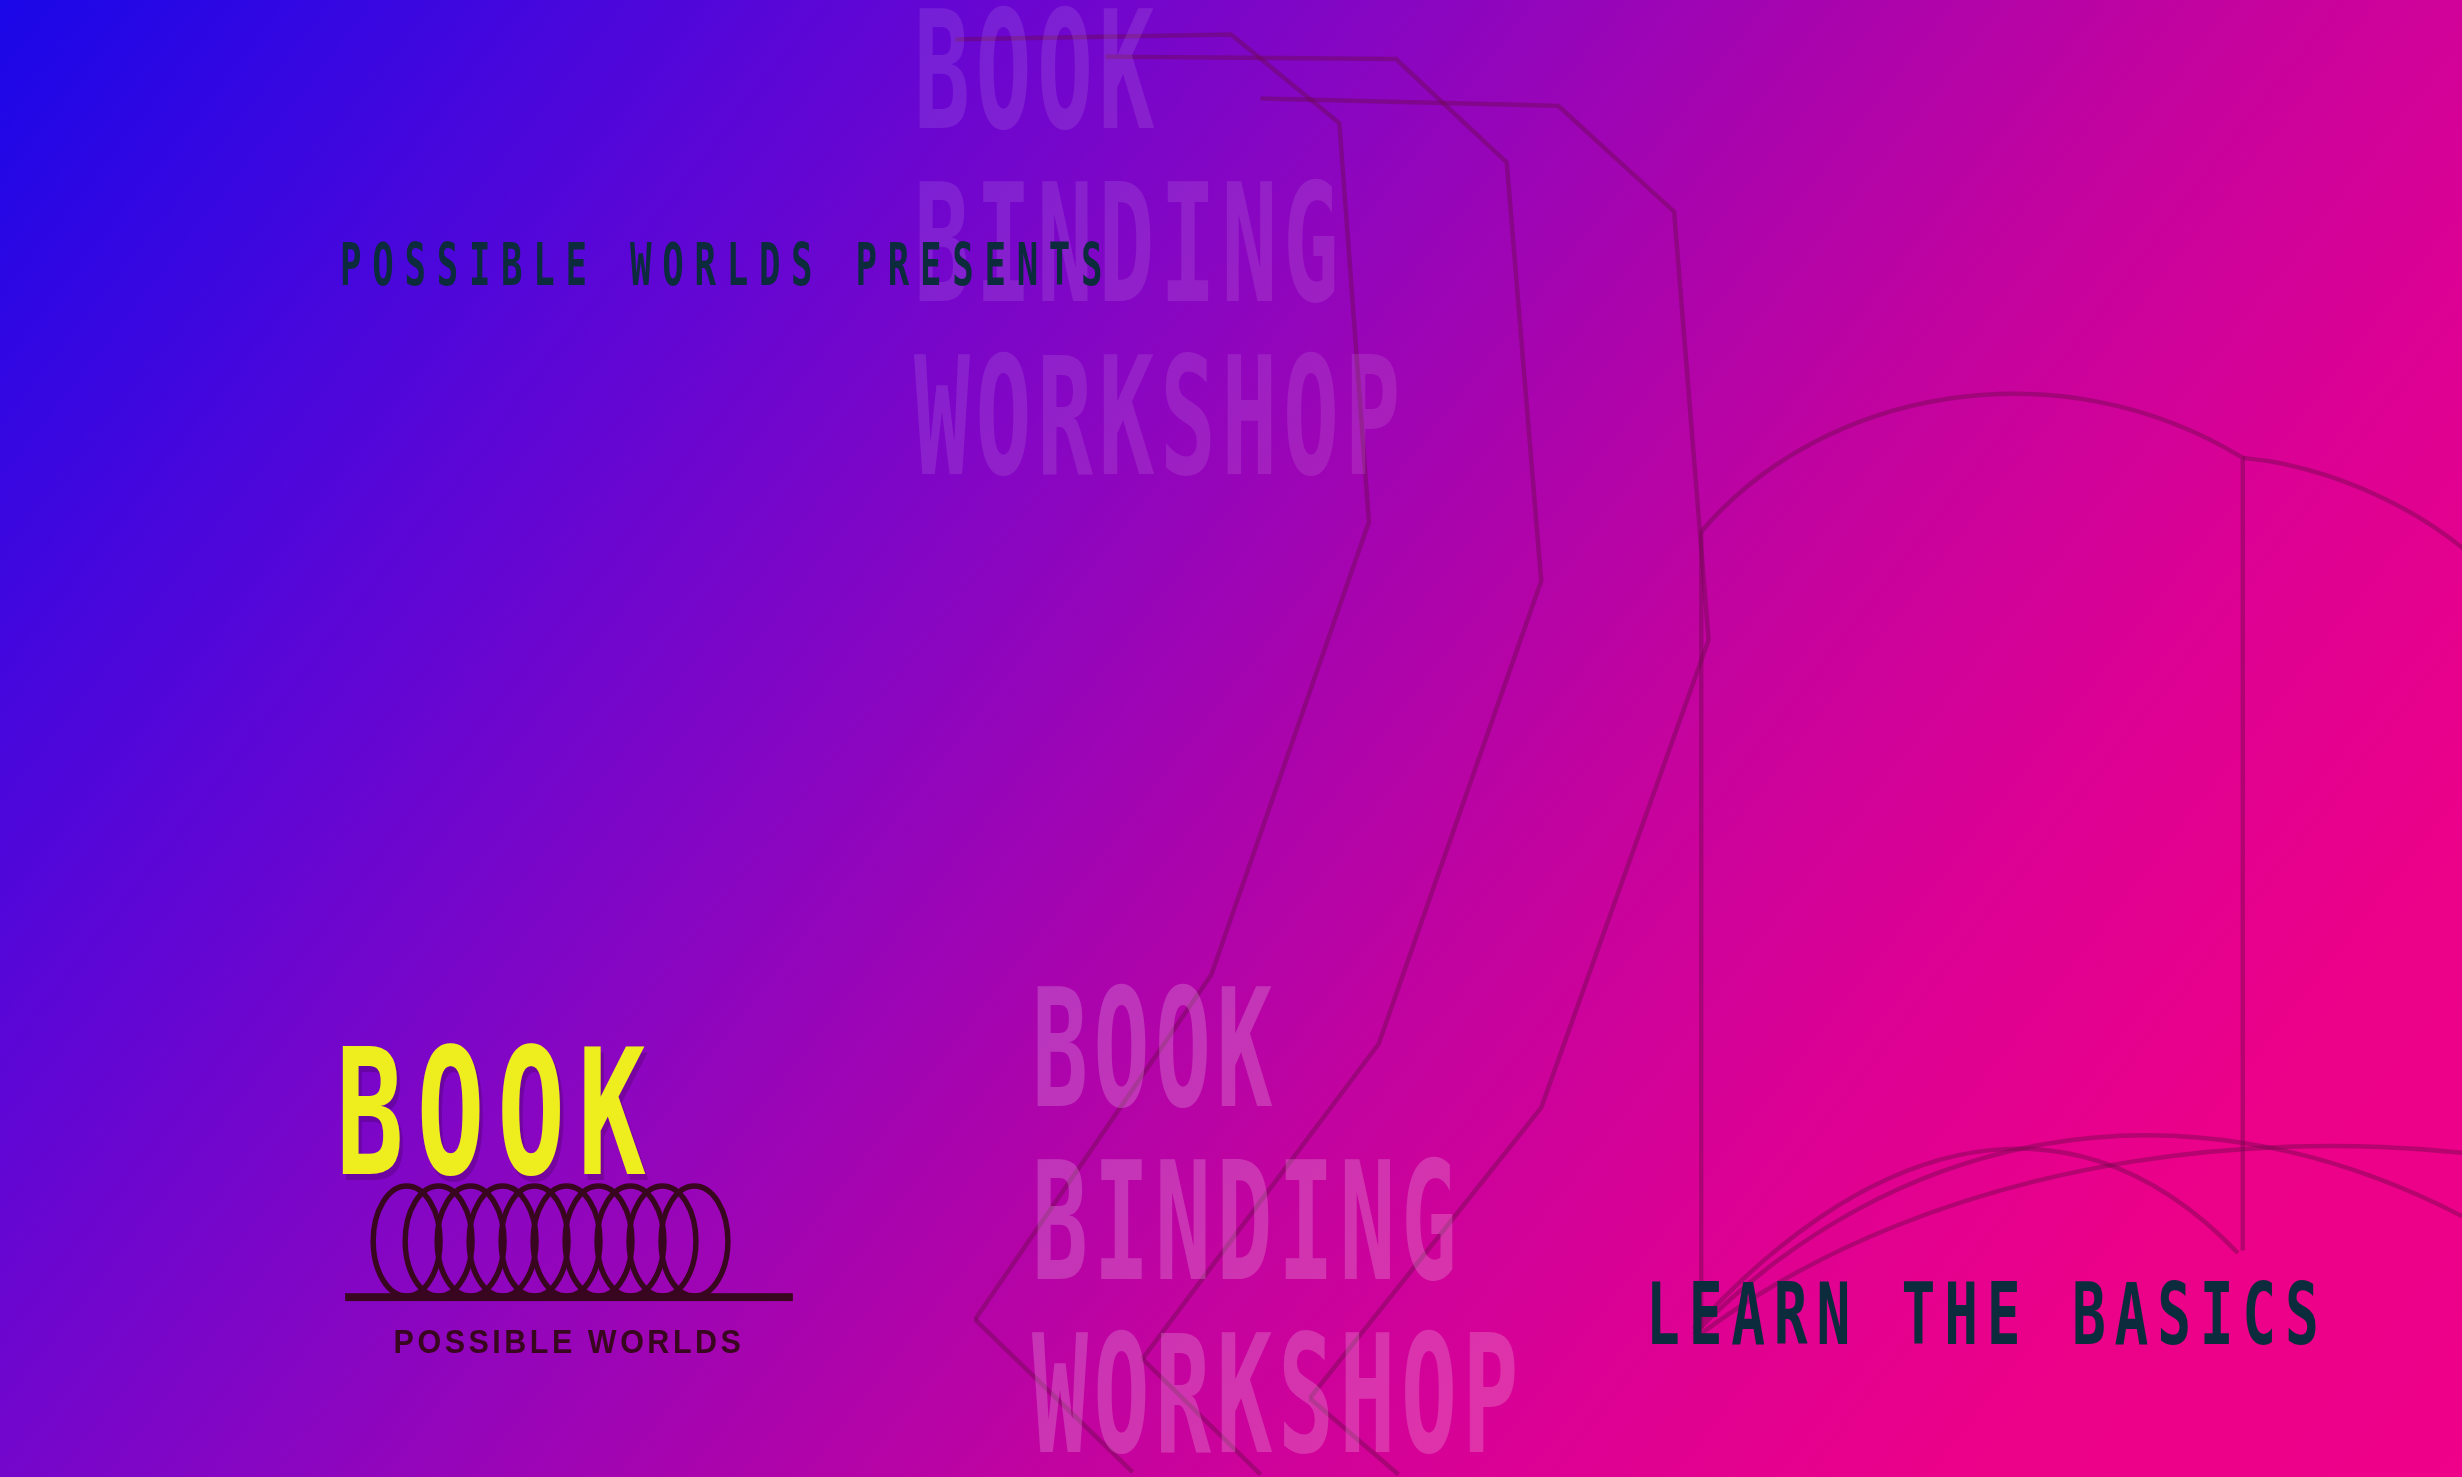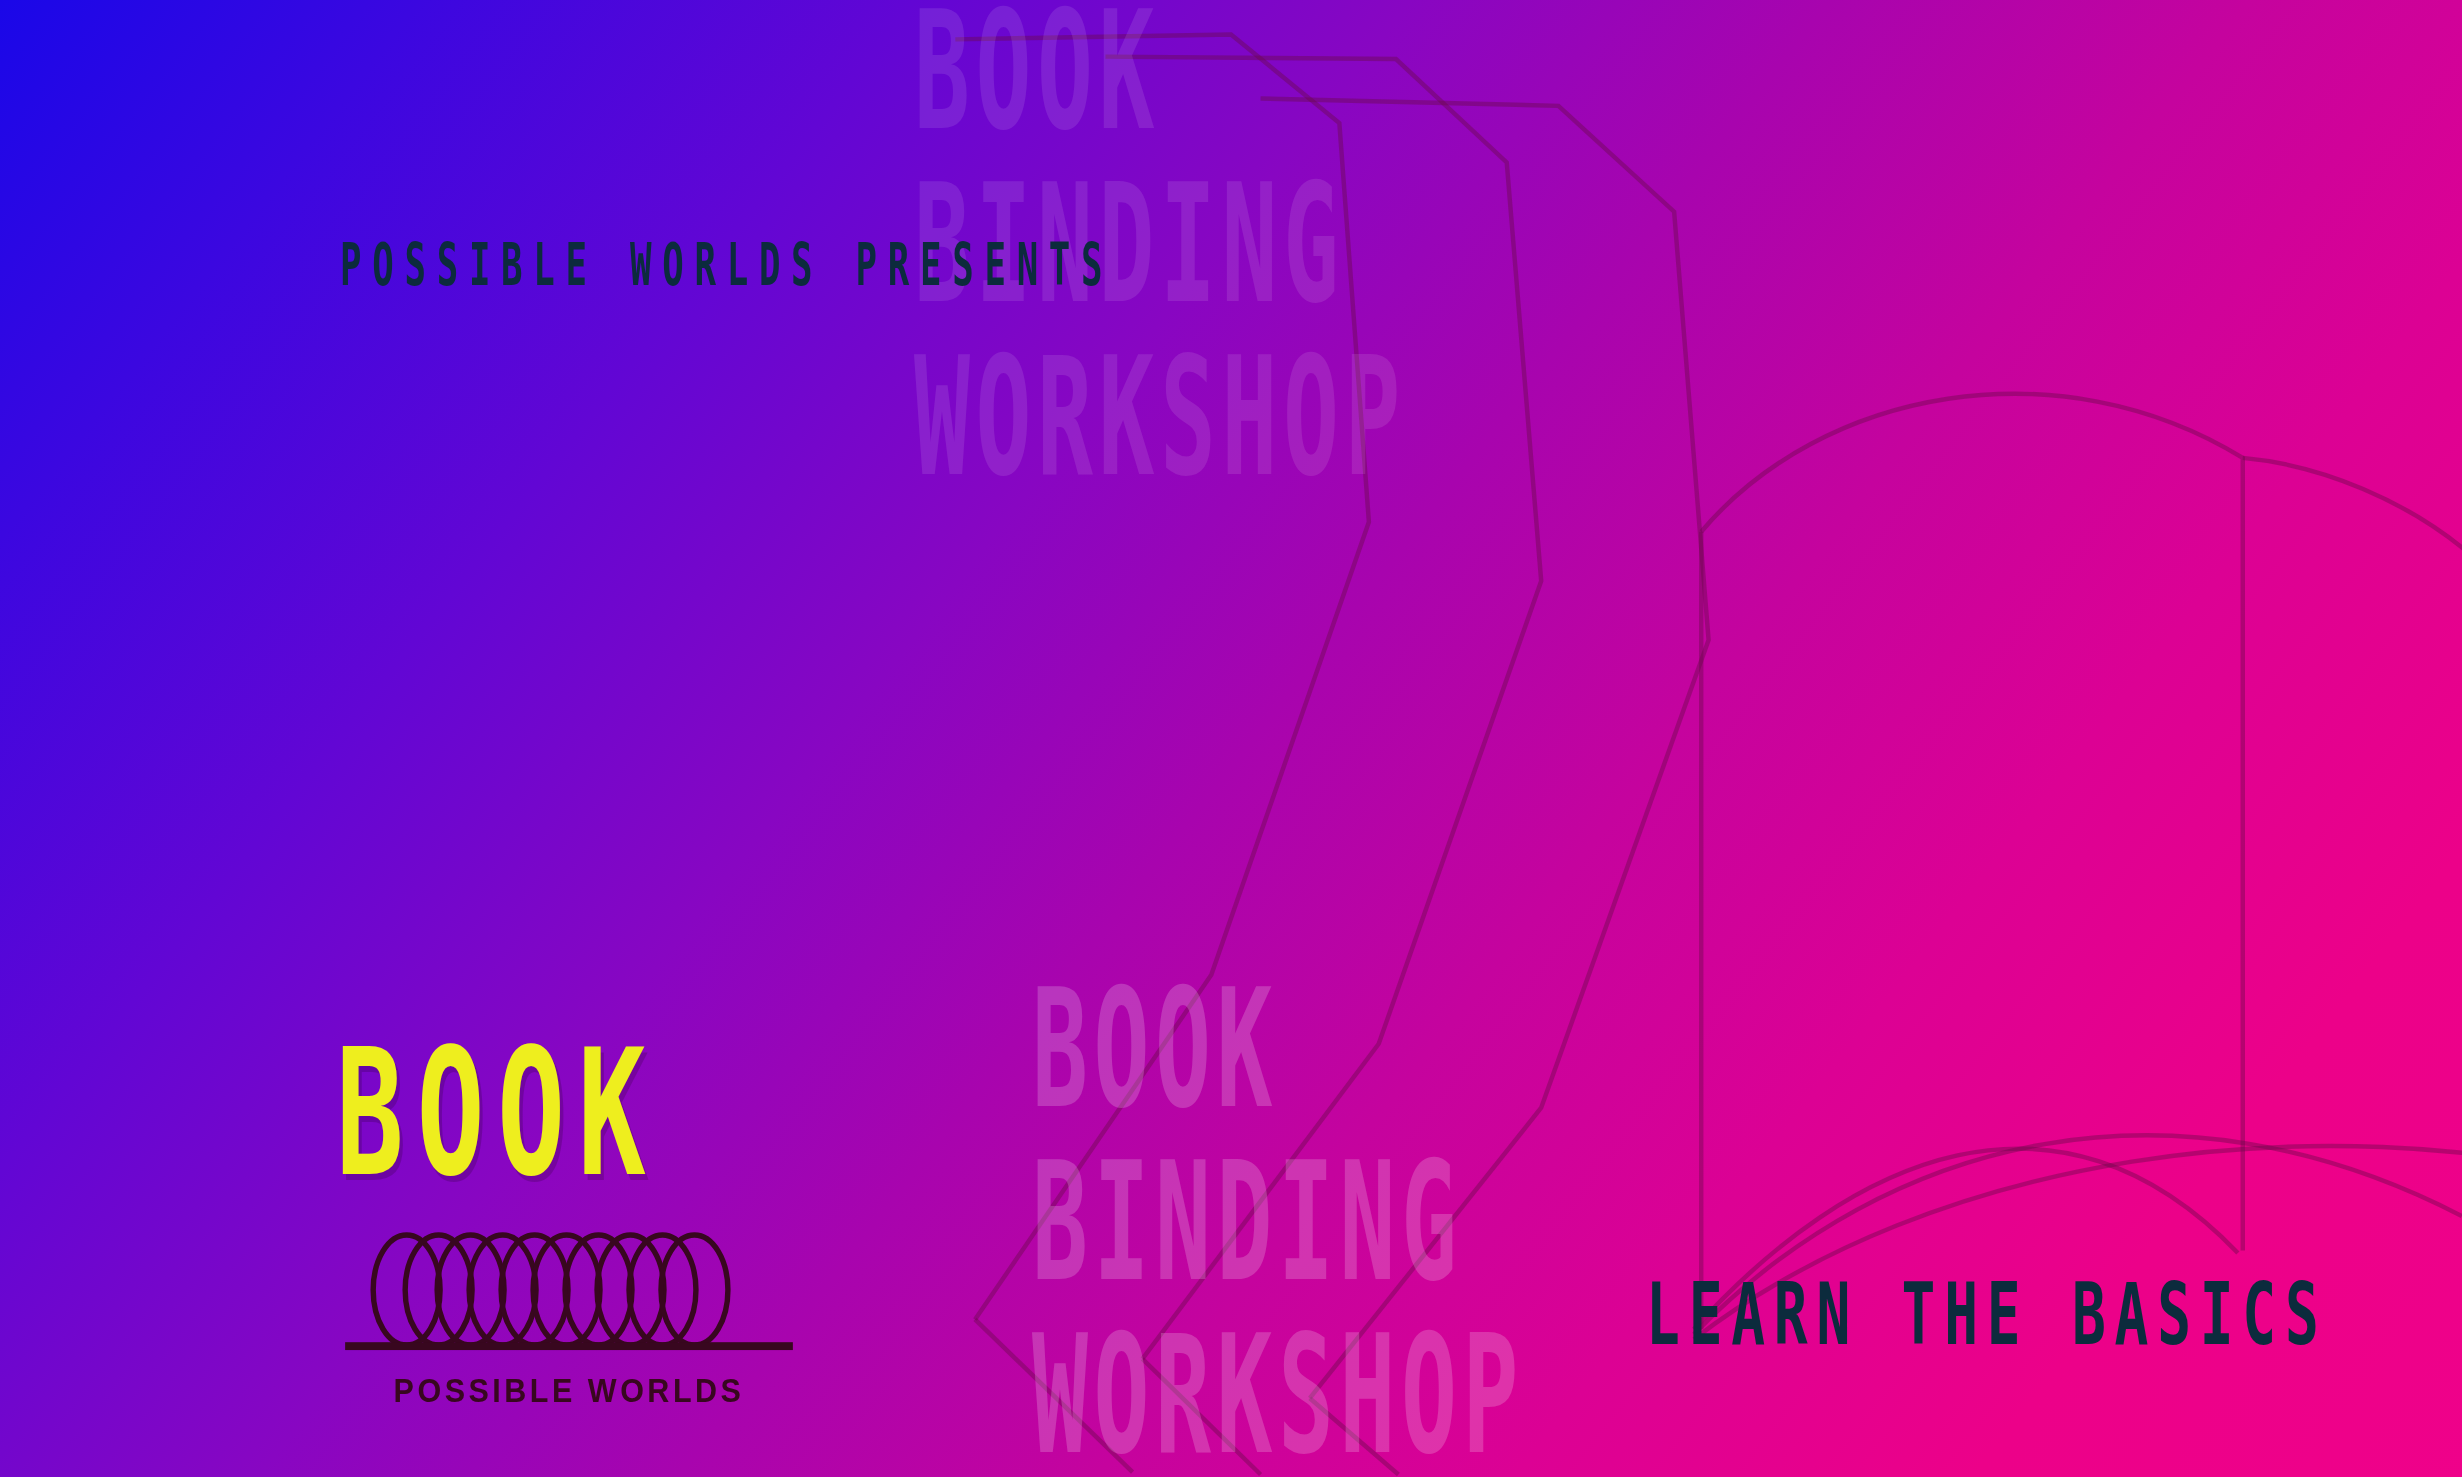--- a/index.html
+++ b/index.html
@@ -108,21 +108,21 @@
     text-align: right;
     width: 882px;
     white-space: pre;
   }
   .subhead .sh-line { display: block; }
 
   
   .logo {
     position: absolute;
     left: 340px;
-    top: 1231px;
+    top: 1182px;
     width: 458px;
   }
   .logo-mark {
     display: block;
     width: 458px;
     height: 123px;
   }
   .logo-word {
     display: block;
     margin-top: 18.7px;

